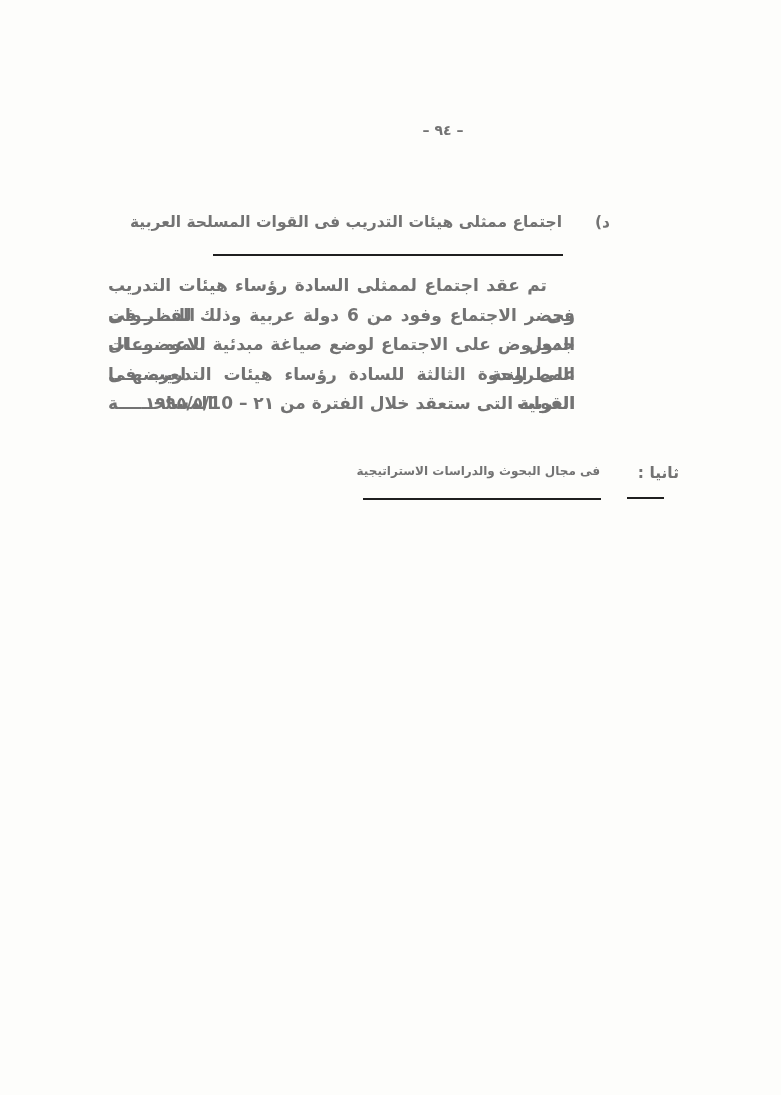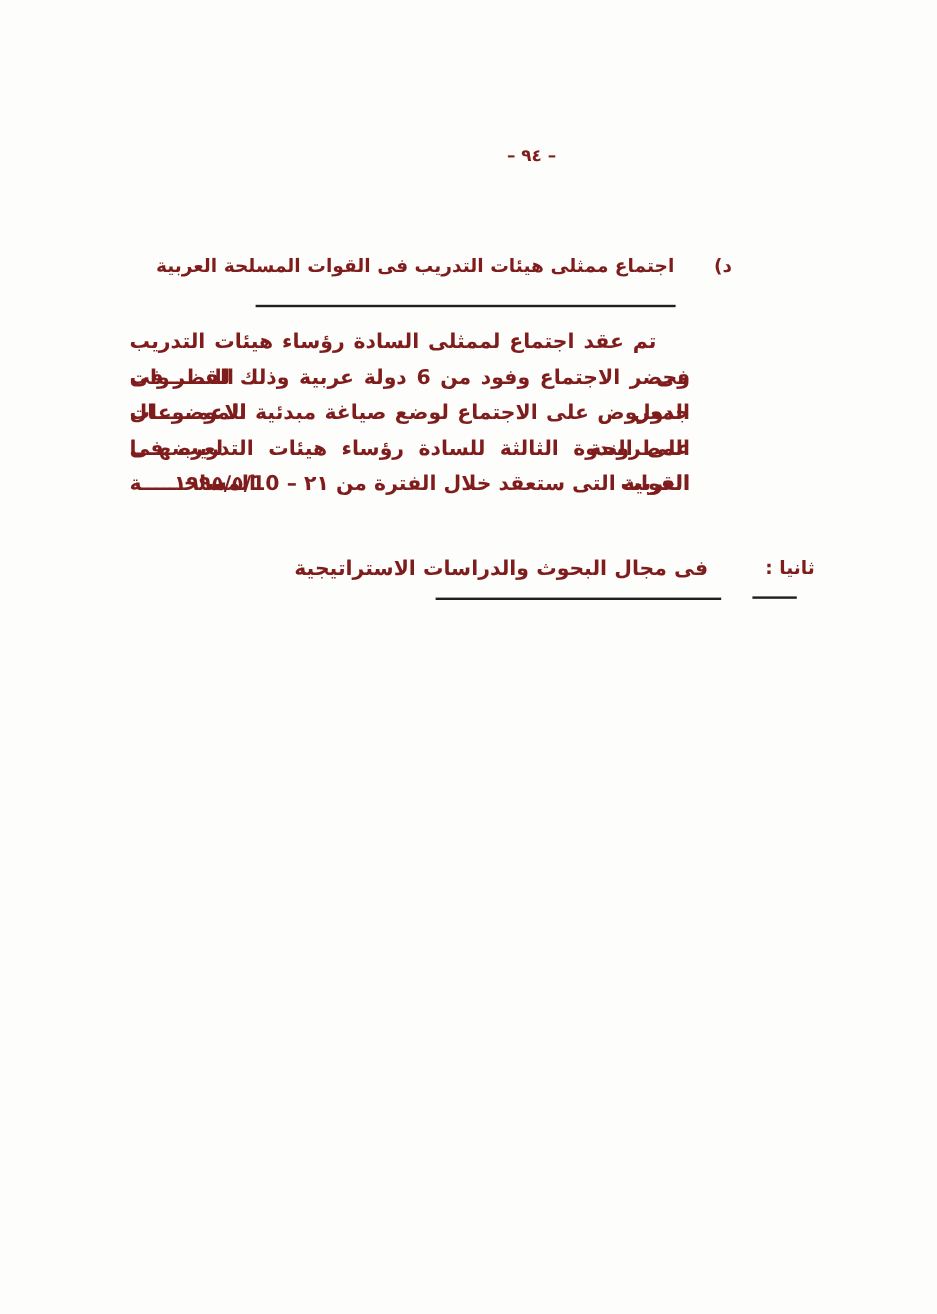--- a/index.html
+++ b/index.html
@@ -7,21 +7,21 @@
     padding: 0;
     background: #ffffff;
   }
   .page {
     position: relative;
     width: 781px;
     height: 1095px;
     background: #fdfdfb;
     overflow: hidden;
     font-family: "DejaVu Sans", sans-serif;
-    color: #7f1d1d;
+    color: #737373;
     font-weight: bold;
   }
   .abs { position: absolute; }
 
   .page-number {
     top: 122px;
     left: 383px;
     width: 120px;
     text-align: center;
     font-size: 14px;
@@ -73,22 +73,22 @@
   
   .h2-marker {
     top: 464px;
     right: 102px;
     font-size: 15.5px;
     direction: rtl;
     white-space: nowrap;
   }
   .h2-text {
     top: 464px;
-    right: 191px;
-    font-size: 17px;
+    right: 181px;
+    font-size: 12px;
     direction: rtl;
     white-space: nowrap;
   }
   .rule-h2-short { top: 497px; left: 627px; width: 37px; }
   .rule-h2-long  { top: 498px; left: 363px; width: 238px; }
 </style>
 </head>
 <body>
 
 <div class="page">

